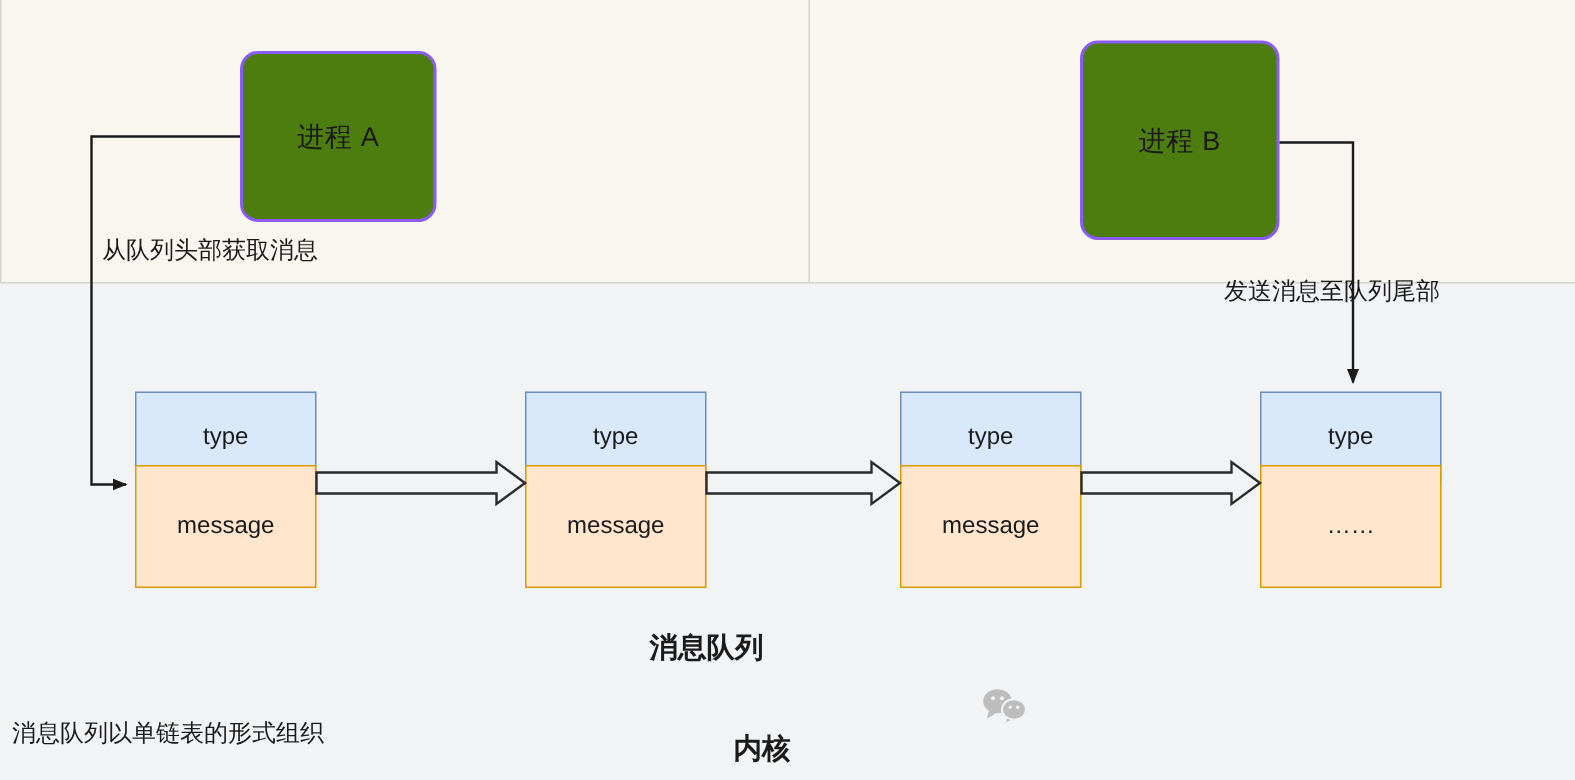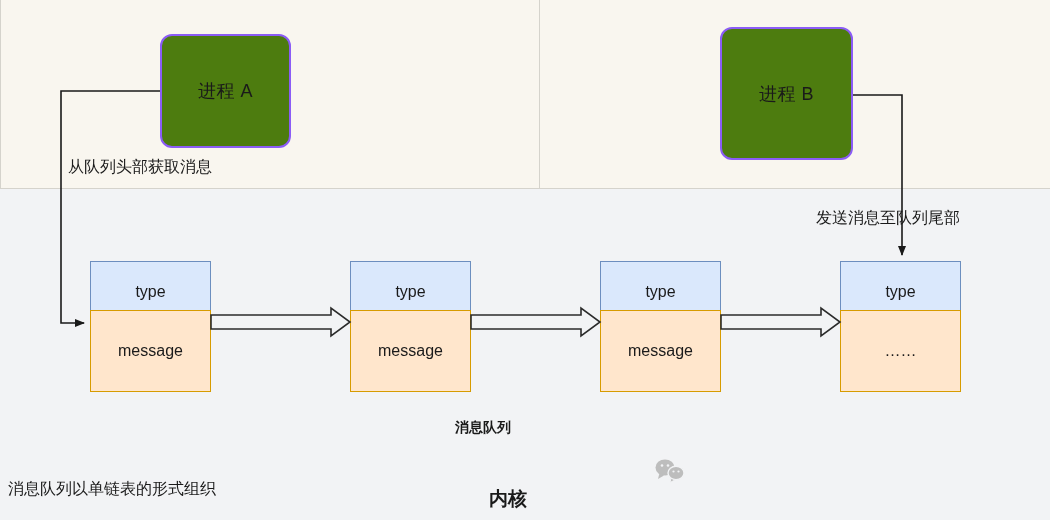--- a/index.html
+++ b/index.html
@@ -91,22 +91,22 @@
     pointer-events: none;
   }
 
   
   .label {
     position: absolute;
     color: #1a1a1a;
     white-space: nowrap;
   }
   #label-fetch { left: 68px;  top: 157px; font-size: 16px; }
-  #label-send  { left: 816px; top: 208px; font-size: 16px; }
-  #label-queue { left: 455px; top: 419px; font-size: 14px; font-weight: bold; }
+  #label-send  { left: 816px; top: 184px; font-size: 16px; }
+  #label-queue { left: 433px; top: 419px; font-size: 19px; font-weight: bold; }
   #label-kernel{ left: 489px; top: 486px; font-size: 19px; font-weight: bold; }
   #label-note  { left: 8px;   top: 479px; font-size: 16px; font-weight: normal; }
 
   
   #watermark {
     position: absolute;
     left: 655px;
     top: 458px;
     display: flex;
     align-items: center;

